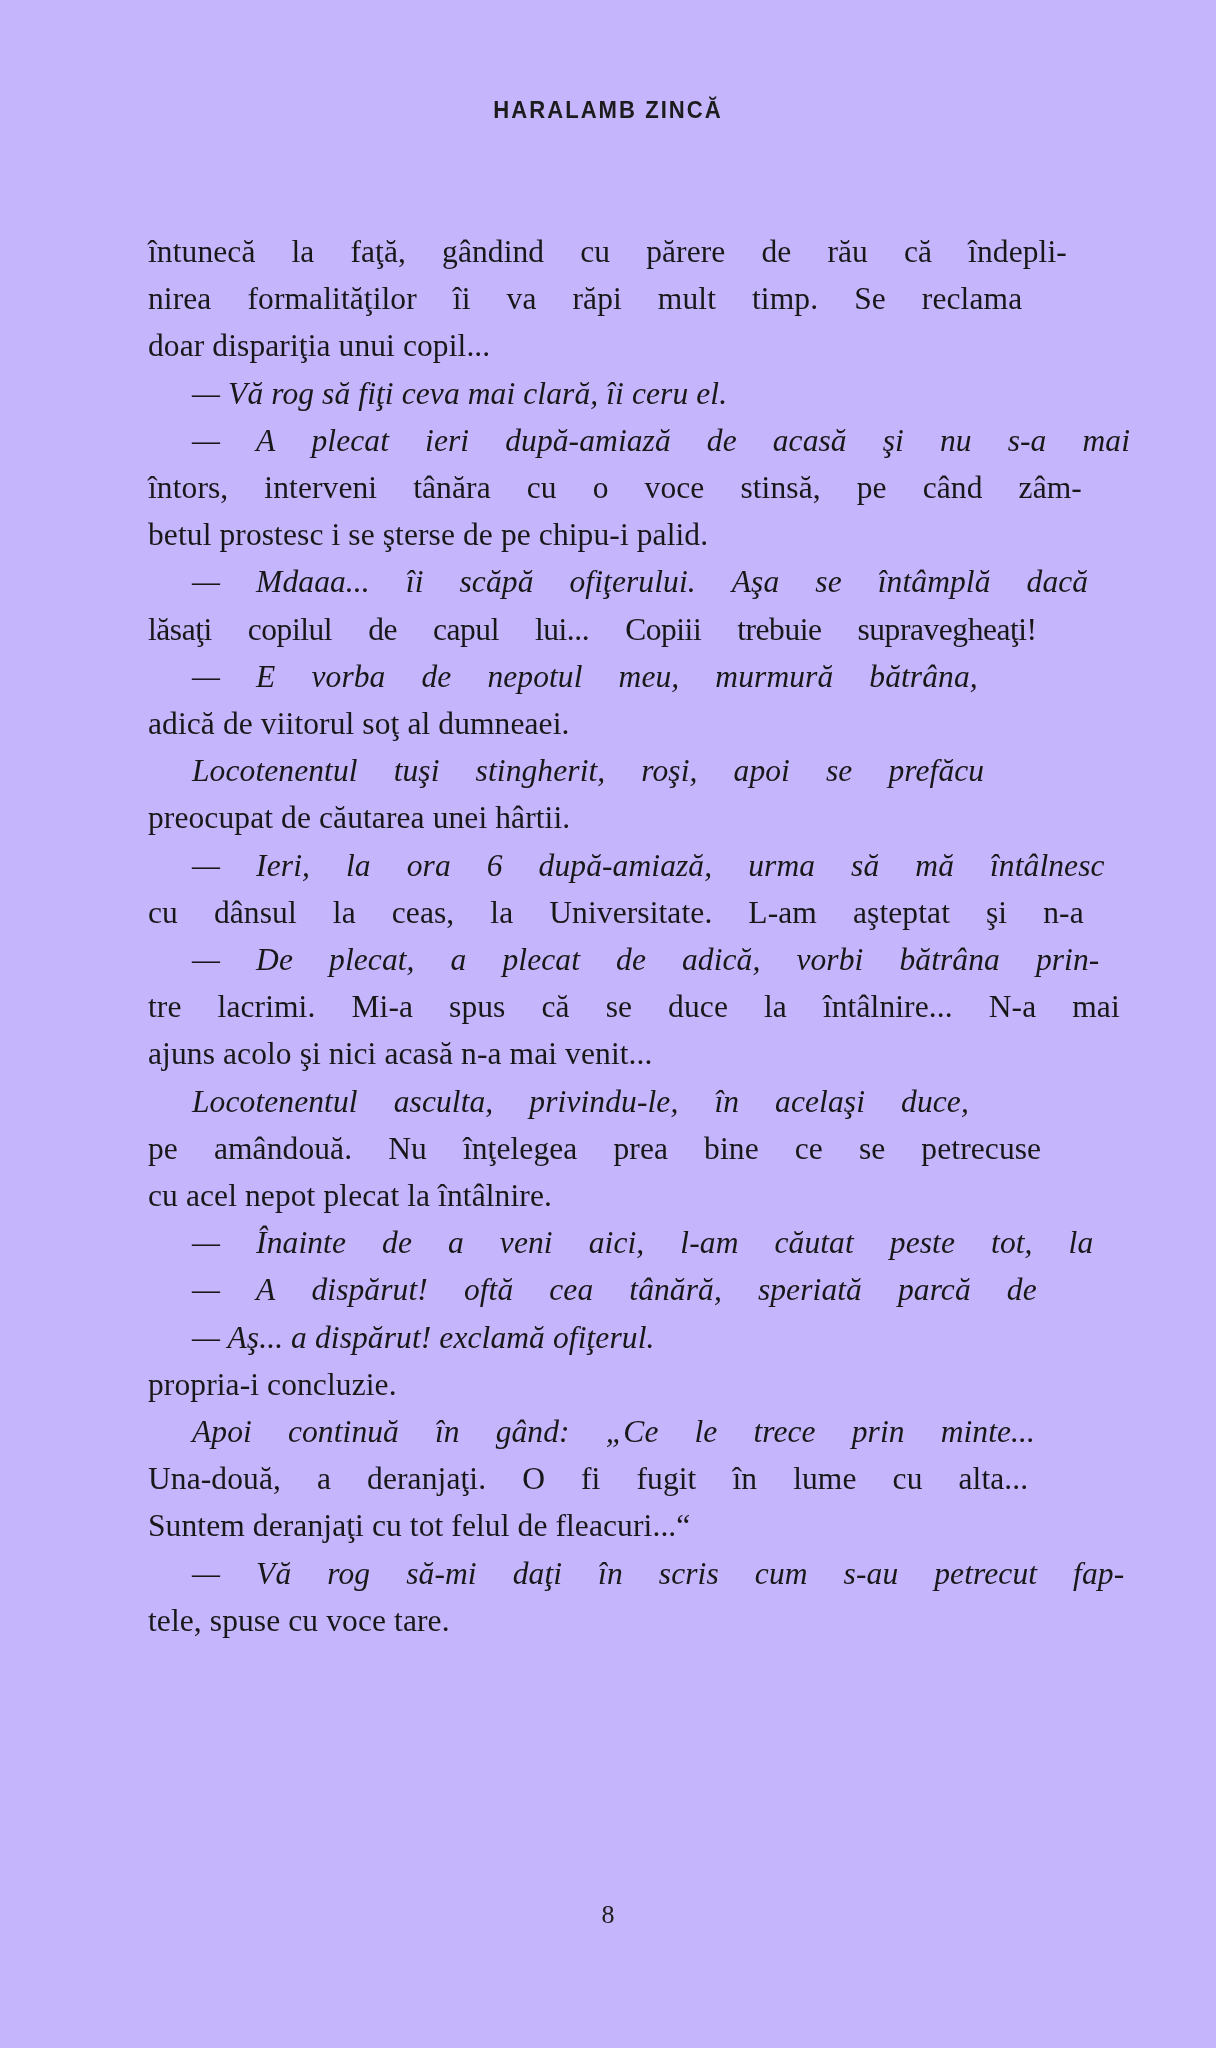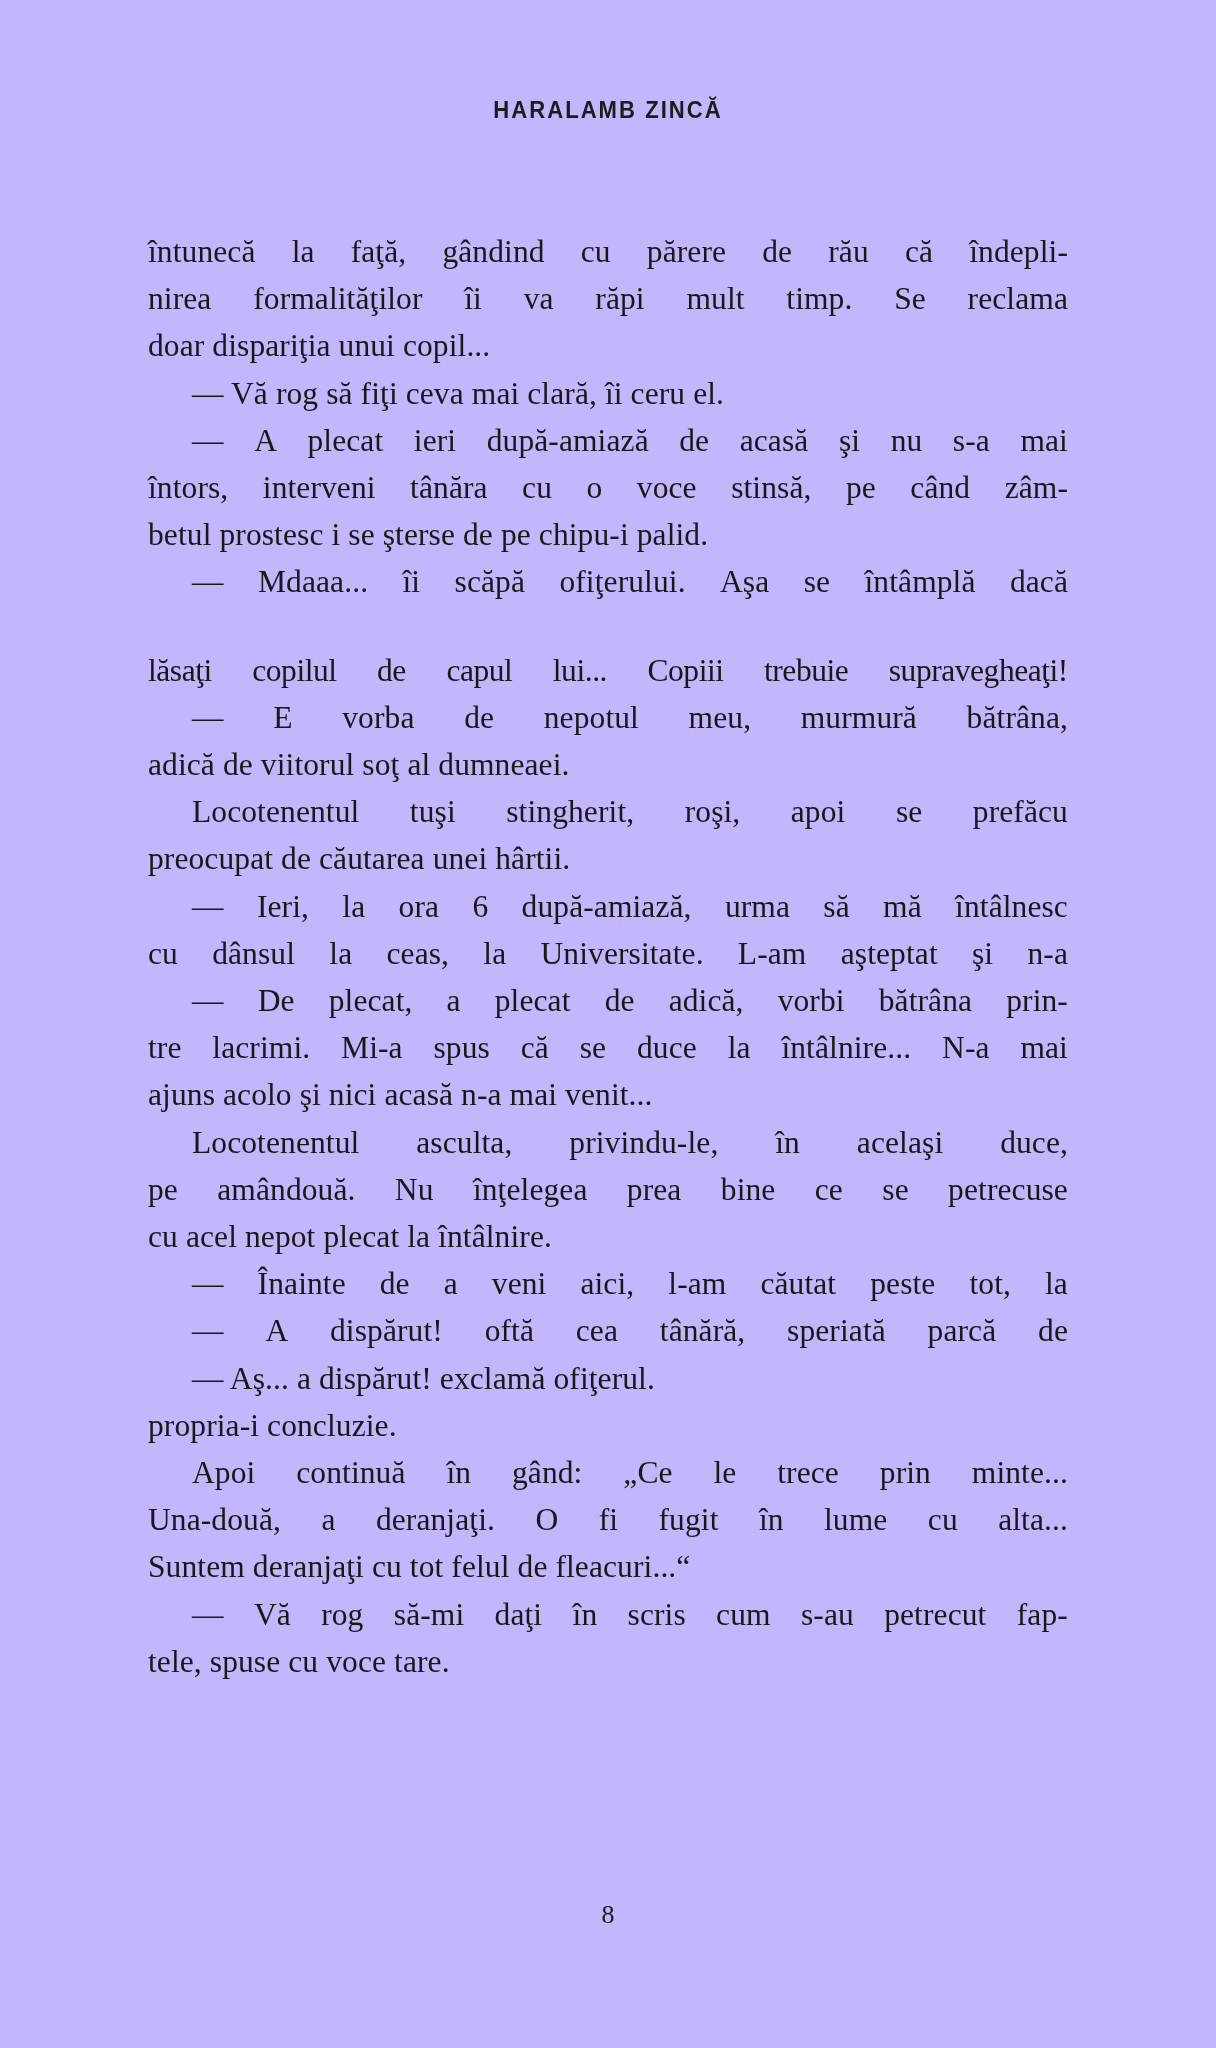--- a/index.html
+++ b/index.html
@@ -48,31 +48,32 @@
     font-size: 31.5px;
     line-height: 47.2px;
     color: #181818;
     white-space: nowrap;
     letter-spacing: 0.1px;
   }
 
   
   .line.just {
     display: flex;
-    justify-content: space-between;
+    justify-content: flex-start;
     white-space: normal;
+    gap: 36px;
   }
   .line.just > span { white-space: pre; }
 
   
-  .line.indent { padding-left: 44px; }
+  .line.indent { padding-left: 44px; font-style: italic; }
   .line.indent.just { padding-left: 44px; }
 
   
-  .line.tight { letter-spacing: -0.45px; margin-top: 41px; }
+  .line.tight { letter-spacing: -0.45px; }
 
   
   .folio {
     position: absolute;
     bottom: 118px;
     left: 0;
     right: 0;
     text-align: center;
     font-size: 26px;
     color: #1c1c1c;

